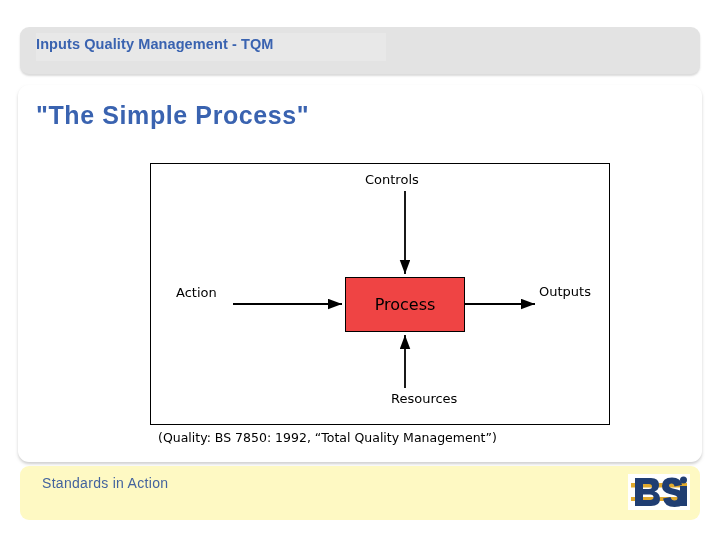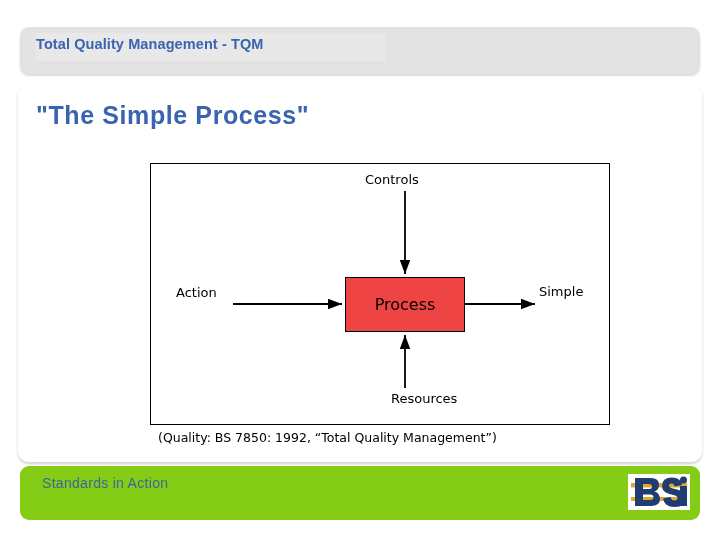--- a/index.html
+++ b/index.html
@@ -138,21 +138,21 @@
     white-space: nowrap;
   }
 
   
   .footer-bar {
     position: absolute;
     left: 20px;
     top: 466px;
     width: 680px;
     height: 54px;
-    background: #84cc16;
+    background: #fef9c3;
     border-radius: 9px;
   }
   .footer-heading {
     position: absolute;
     left: 22px;
     top: 9px;
     font-size: 14px;
     color: #43639e;
     letter-spacing: 0.3px;
     white-space: nowrap;
@@ -178,21 +178,21 @@
     background: #ffffff;
     overflow: hidden;
   }
   .bsi-logo svg { display: block; }
 </style>
 </head>
 <body>
 
 <div class="header-banner">
   <div class="header-title-plate"></div>
-  <div class="header-title">Total Quality Management - TQM</div>
+  <div class="header-title">Inputs Quality Management - TQM</div>
 </div>
 
 <div class="content-panel">
 
   <div class="slide-title">"The Simple Process"</div>
 
   <div class="diagram-frame">
 
     <svg class="arrow-layer" viewBox="0 0 458 260" width="458" height="260">
       <defs>
@@ -209,21 +209,21 @@
 
       <line x1="254" y1="224" x2="254" y2="171" stroke="#000000" stroke-width="1.8" marker-end="url(#ah)"></line>
     </svg>
 
     <div class="process-box">
       <div class="process-label">Process</div>
     </div>
 
     <div class="dg-label lbl-controls">Controls</div>
     <div class="dg-label lbl-inputs">Action</div>
-    <div class="dg-label lbl-outputs">Simple</div>
+    <div class="dg-label lbl-outputs">Outputs</div>
     <div class="dg-label lbl-resources">Resources</div>
   </div>
 
   <div class="source-caption">(Quality:  BS 7850:  1992, “Total Quality Management”)</div>
 </div>
 
 <div class="footer-bar">
   <div class="footer-heading">Standards in Action</div>
 
   <div class="bsi-logo">

